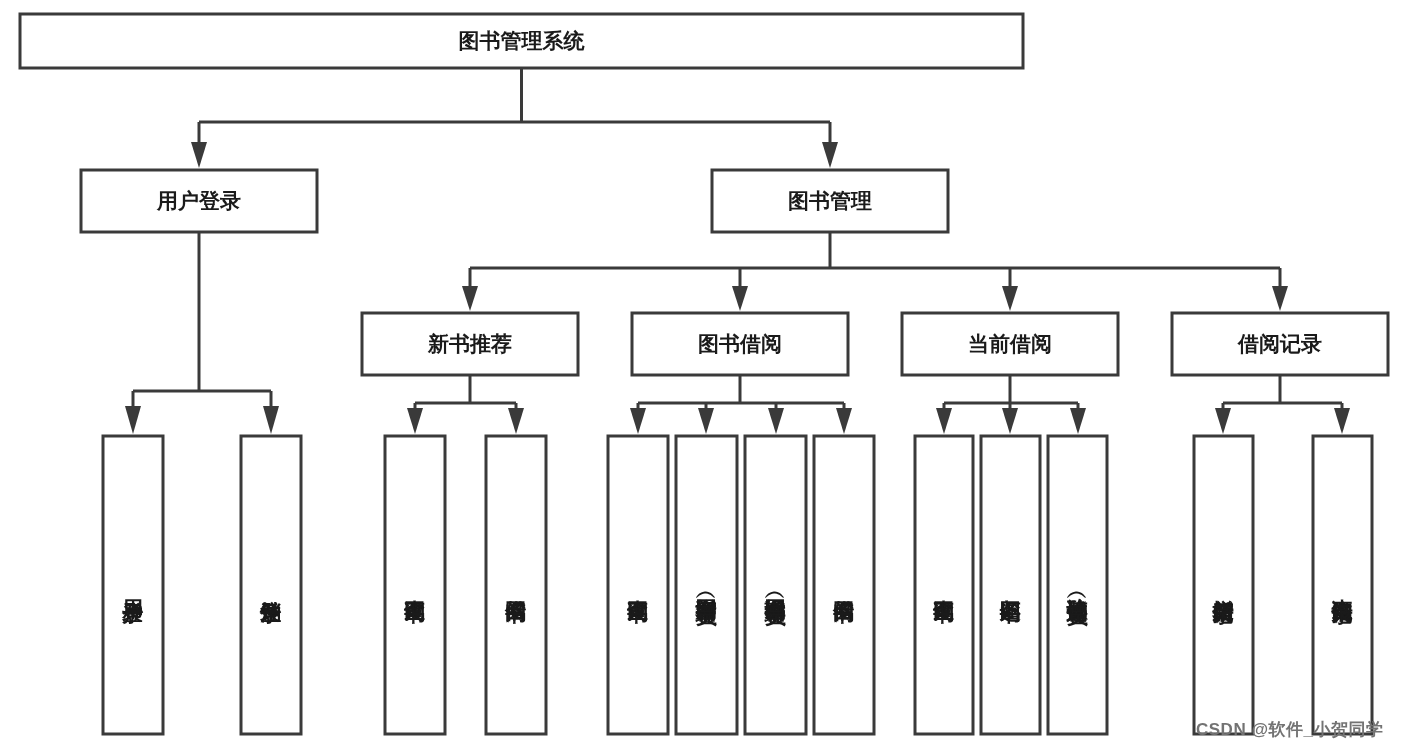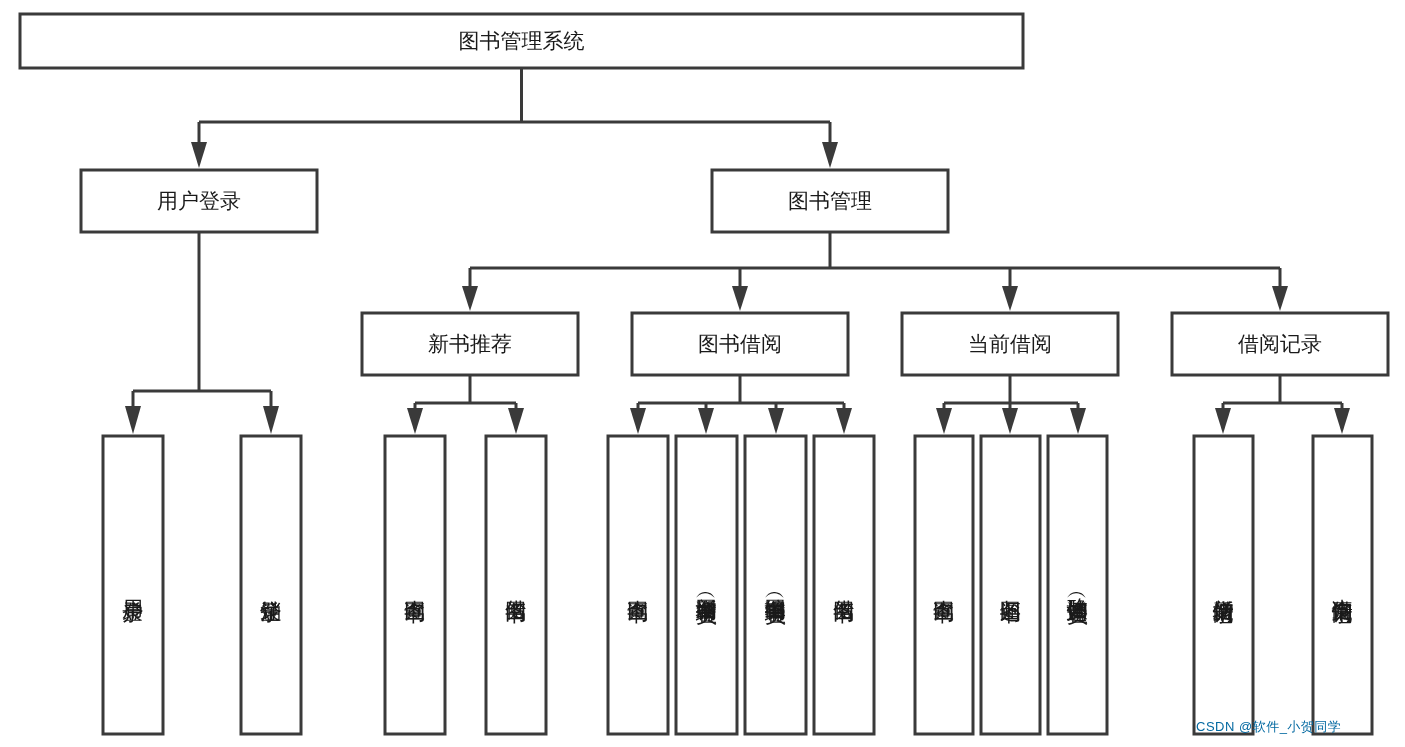--- a/index.html
+++ b/index.html
@@ -9,20 +9,21 @@
   }
   body {
     font-family: "Liberation Sans", "DejaVu Sans", sans-serif;
   }
   #stage {
     position: relative;
     width: 1405px;
     height: 747px;
     background: #ffffff;
     overflow: hidden;
+    font-weight: bold;
   }
   #diagram-svg {
     position: absolute;
     left: 0;
     top: 0;
     width: 1405px;
     height: 747px;
   }
   .node-box {
     fill: #ffffff;
@@ -57,22 +58,22 @@
     line-height: 1.12;
     letter-spacing: 1px;
     writing-mode: vertical-rl;
     text-orientation: upright;
     white-space: nowrap;
     pointer-events: none;
   }
   .watermark {
     position: absolute;
     font-family: "Liberation Sans", "DejaVu Sans", sans-serif;
-    font-size: 13px;
-    color: #0369a1;
+    font-size: 17px;
+    color: #737373;
     white-space: nowrap;
     letter-spacing: 0.5px;
   }
 </style>
 </head>
 <body>
 
 <div id="stage">
 
   <svg id="diagram-svg" viewBox="0 0 1405 747">

